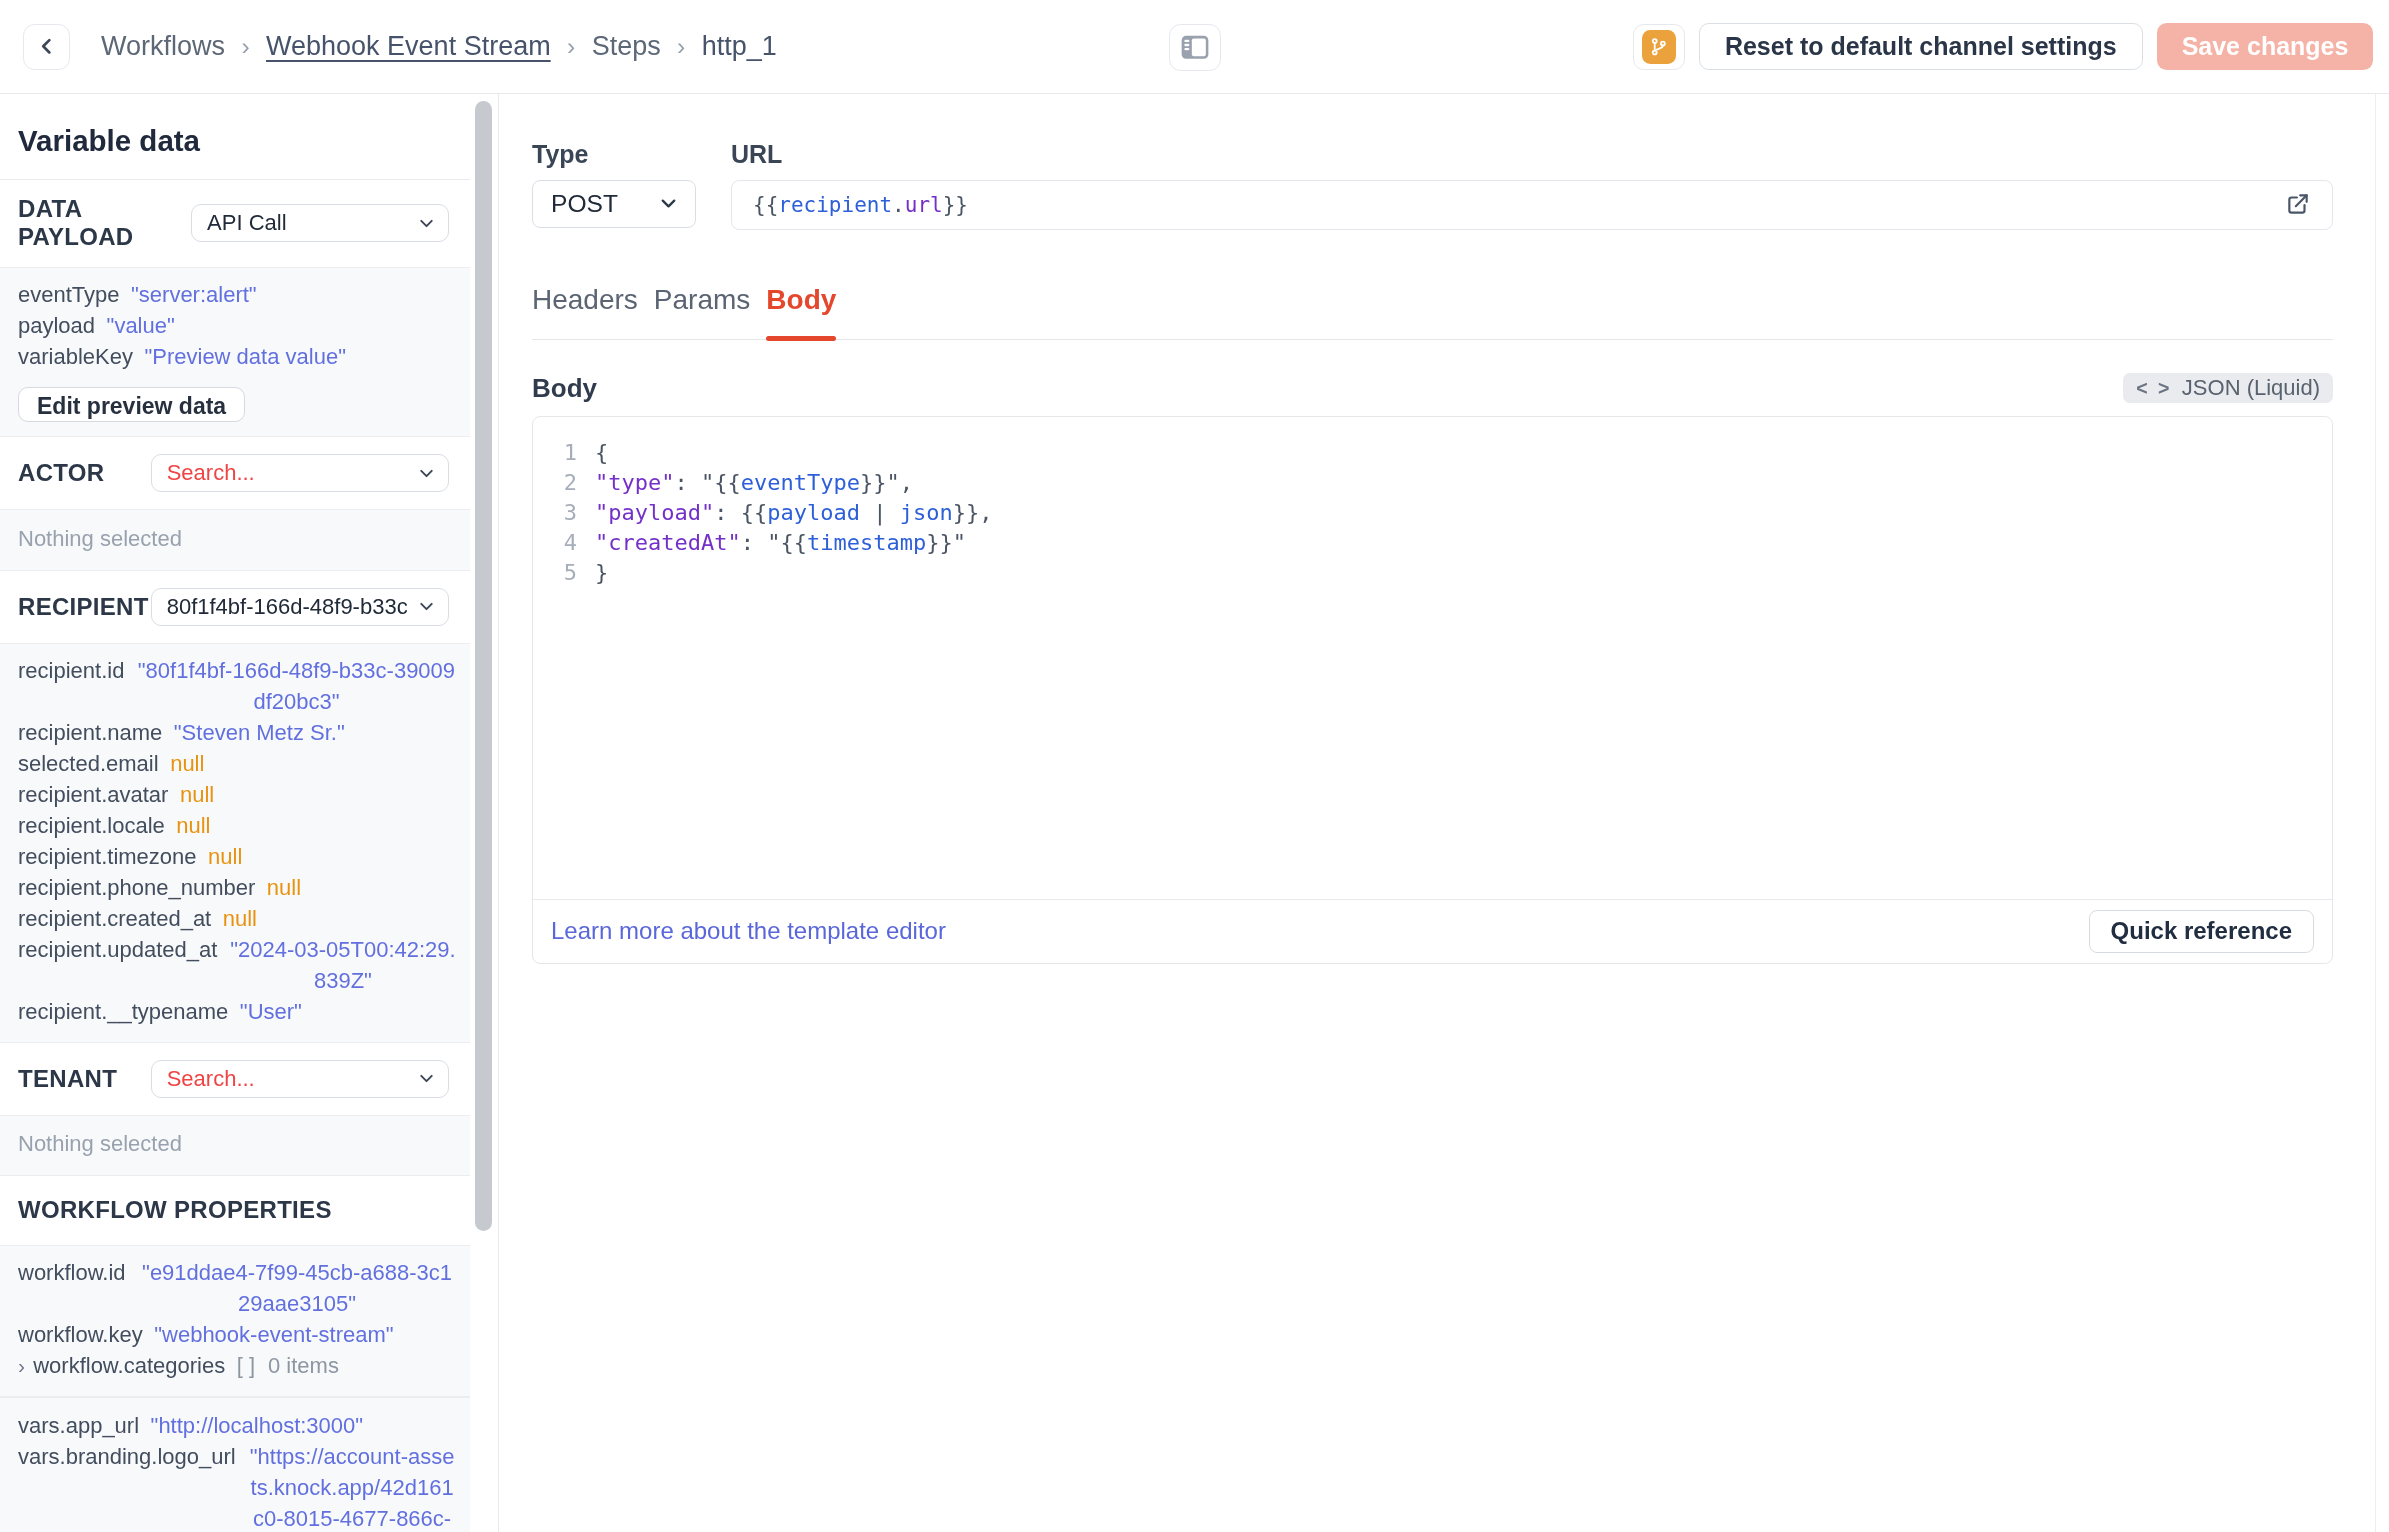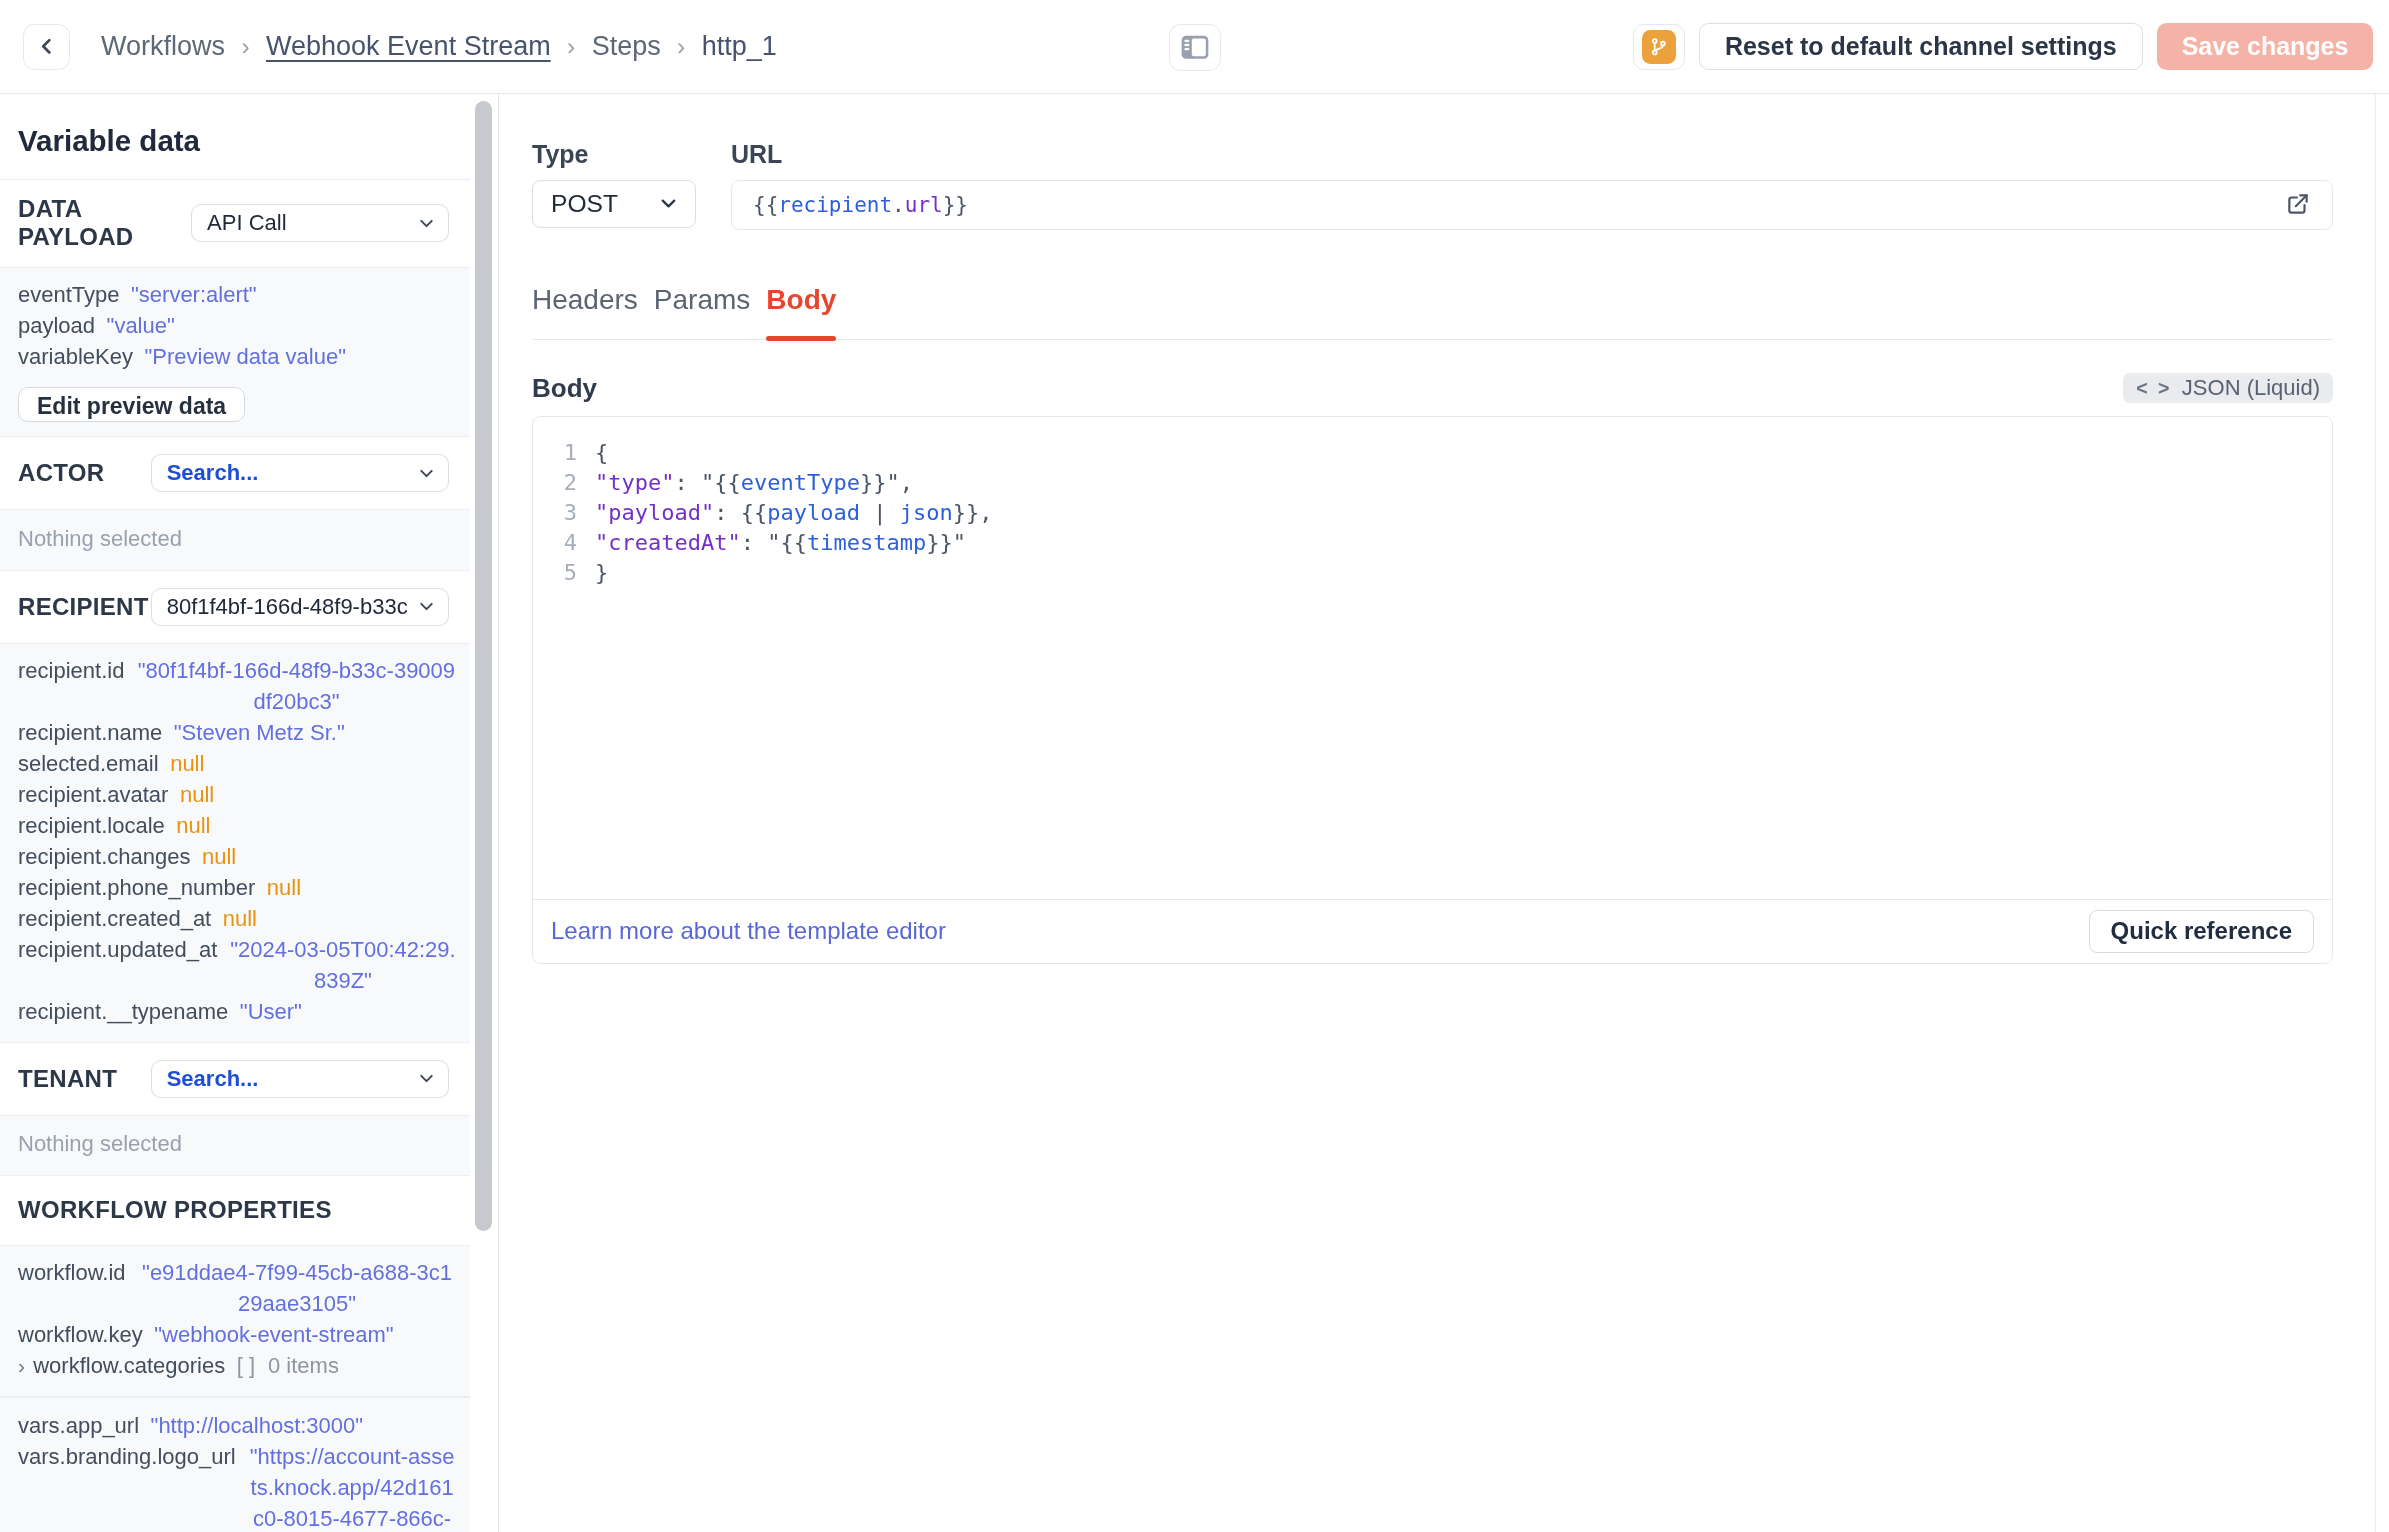--- a/index.html
+++ b/index.html
@@ -41,21 +41,21 @@
     color:#202a3c; border-bottom:1.6px solid #e9ecef;}
   .srow { display:flex; align-items:center; padding:0 21px 0 18px; background:#fff;}
   .srow-tall { height:87px; }
   .srow-med  { height:72px; }
   .slabel { font-size:24px; font-weight:700; color:#2c3748; letter-spacing:0.3px;}
   .sselect { margin-left:auto; height:38px; border:1.6px solid #d9dee4; border-radius:10px;
     background:#fff; display:flex; align-items:center; padding:0 11.5px 0 14.7px;
     font-size:22px; color:#202a38; cursor:pointer;}
   .sel-335 { width:274px; } .sel-364 { width:298px; }
   .sselect .sel-text { flex:1; white-space:nowrap; overflow:hidden; }
-  .placeholder { color:#1d4ed8;font-weight:bold; }
+  .placeholder { color:#ef4444; }
   .gray { background:#f8f9fa; border-top:1.6px solid #ebedf0; border-bottom:1.6px solid #ebedf0;
     padding:11.5px 13px 14.7px 18px; }
   .frow { display:flex; align-items:flex-start; font-size:22px; line-height:31px;}
   .fkey { color:#424d5e; flex-shrink:0; }
   .fval { margin-left:11.5px; min-width:0; text-align:center; word-break:break-all; }
   .val-string { color:#6270df; }
   .val-null { color:#e8920f; }
   .val-meta { color:#8d97a3; }
   .fextra { color:#8d97a3; margin-left:13px; }
   .fchev { color:#6b7687; margin-right:8.2px; font-size:21px; }
@@ -245,21 +245,21 @@
           </div>
           <div class="frow">
             <span class="fkey">recipient.avatar</span>
             <span class="fval val-null">null</span>
           </div>
           <div class="frow">
             <span class="fkey">recipient.locale</span>
             <span class="fval val-null">null</span>
           </div>
           <div class="frow">
-            <span class="fkey">recipient.changes</span>
+            <span class="fkey">recipient.timezone</span>
             <span class="fval val-null">null</span>
           </div>
           <div class="frow">
             <span class="fkey">recipient.phone_number</span>
             <span class="fval val-null">null</span>
           </div>
           <div class="frow">
             <span class="fkey">recipient.created_at</span>
             <span class="fval val-null">null</span>
           </div>

